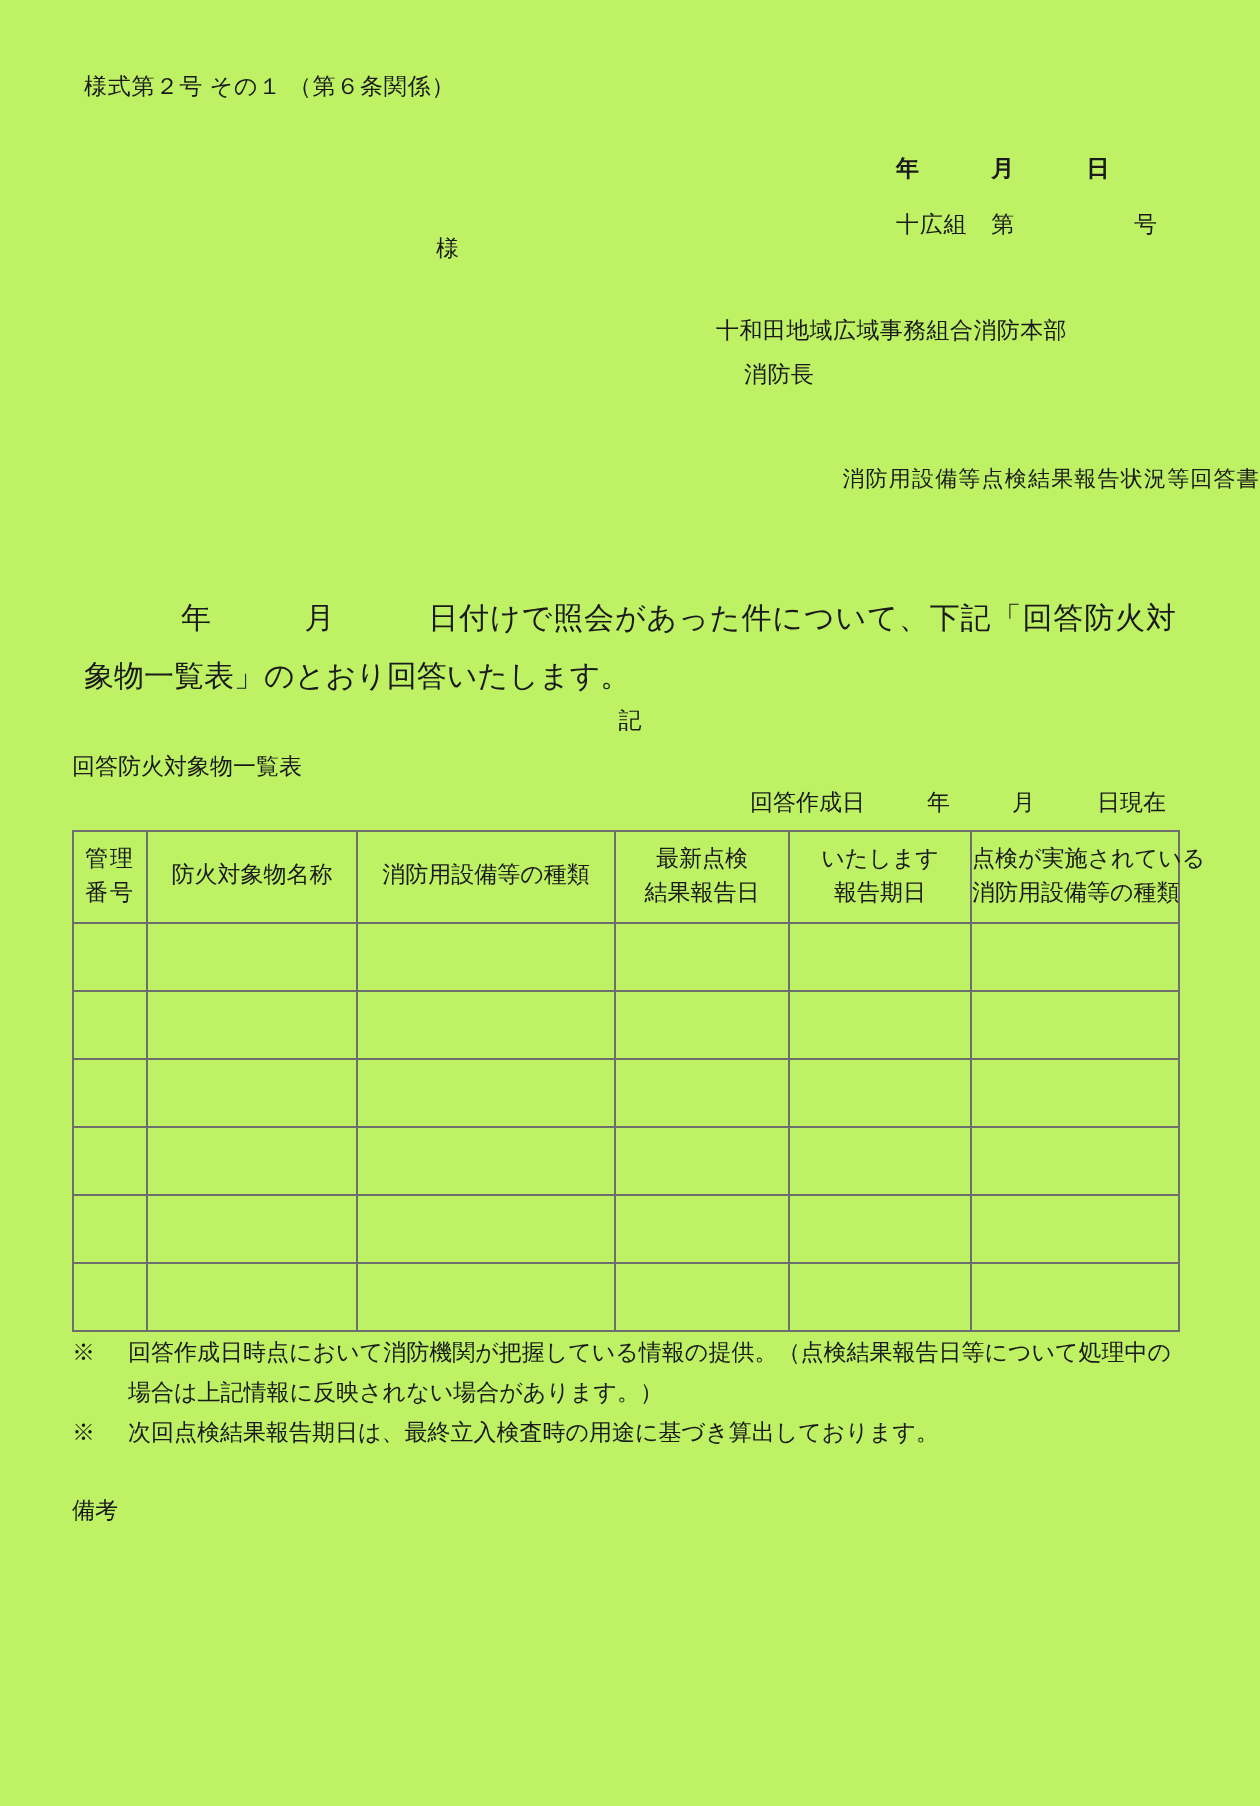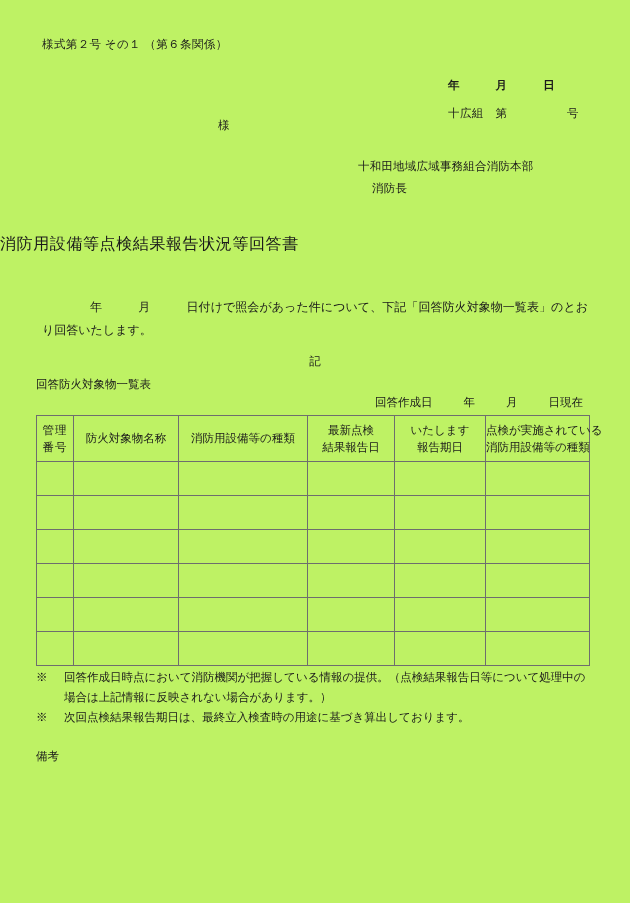--- a/index.html
+++ b/index.html
@@ -28,25 +28,25 @@
   .form-code      { left: 42px;  top: 36px;  font-size: 11.5px; letter-spacing: .4px; }
 
   .doc-number     { left: 448px; top: 57px;  font-size: 11.5px; letter-spacing: .4px; margin-top: 48px; }
   .doc-date       { left: 448px; top: 77px;  font-size: 11.5px; letter-spacing: .4px; font-weight: bold; }
 
   .addressee      { left: 218px; top: 117px; font-size: 11.5px; }
 
   .issuer-org     { left: 358px; top: 158px; font-size: 11.5px; letter-spacing: .2px; text-align: center; }
   .issuer-title   { left: 372px; top: 180px; font-size: 11.5px; letter-spacing: .2px; }
 
-  .doc-title      { left: 0;     top: 232px; width: 630px; text-align: left;
-                    font-size: 16px; letter-spacing: .6px; }
+  .doc-title      { left: 0;     top: 232px; width: 630px; text-align: right;
+                    font-size: 11px; letter-spacing: .6px; }
 
   .body-para      { left: 42px;  top: 296px; width: 546px; white-space: normal;
-                    font-size: 12px; line-height: 1.9; text-align: justify;
+                    font-size: 15px; line-height: 1.9; text-align: justify;
                     text-justify: inter-character; }
   .body-para .indent { display: inline-block; width: 48px; }
 
   .ki-mark        { left: 0;     top: 353px; width: 630px; text-align: center;
                     font-size: 11.5px; }
 
   .list-caption   { left: 36px;  top: 376px; font-size: 11.5px; }
 
   .made-date      { position: absolute; left: 375px; top: 394px; width: 208px;
                     font-size: 11.5px; display: flex; justify-content: space-between; }

